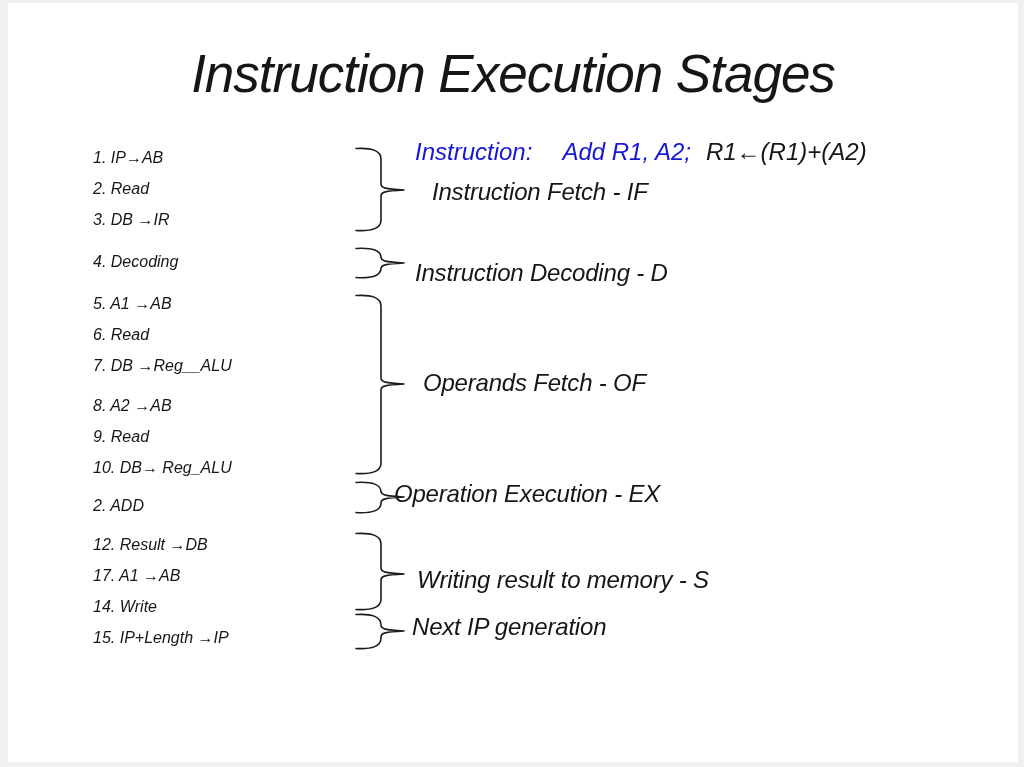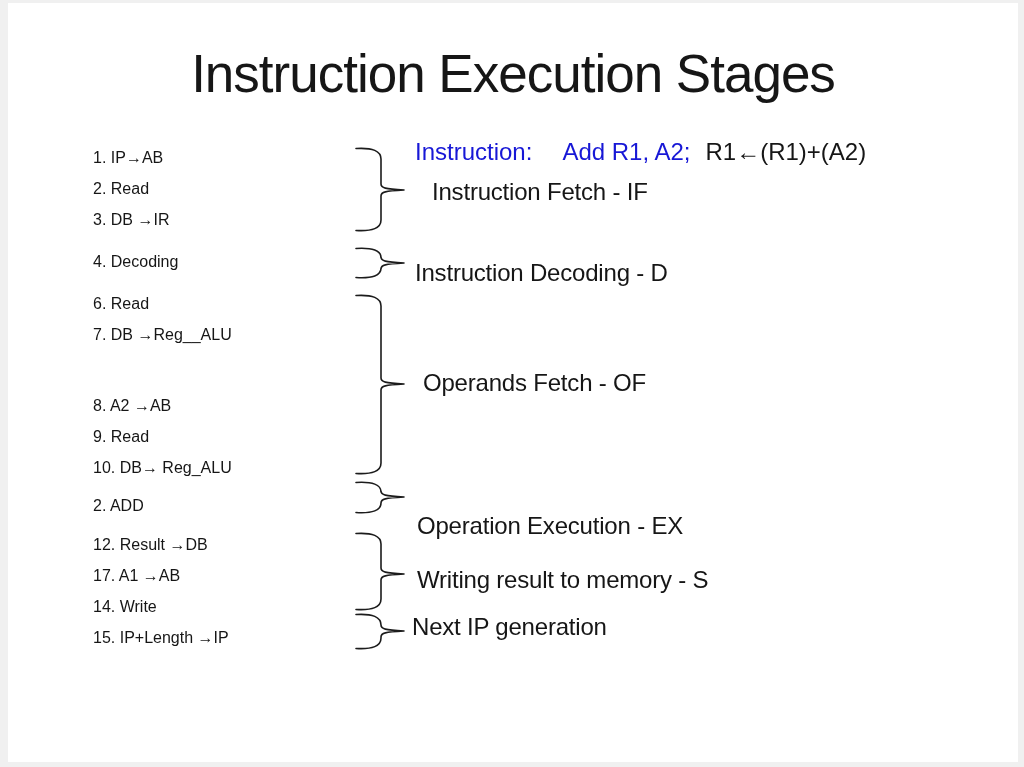--- a/index.html
+++ b/index.html
@@ -7,20 +7,21 @@
   body {
     background: #f0f0f0;
     font-family: "Liberation Sans", sans-serif;
     color: #161616;
   }
   .slide {
     position: absolute;
     left: 8px; top: 3px;
     width: 1010px; height: 759px;
     background: #ffffff;
+    font-style: italic;
   }
   .title {
     position: absolute;
     left: 0; top: 40px;
     width: 100%;
     text-align: center;
     font-size: 53px;
     letter-spacing: -1px;
     line-height: 62px;
     color: #161616;
@@ -53,21 +54,21 @@
     position: absolute;
     font-size: 24px;
     line-height: 28px;
     letter-spacing: -0.2px;
     white-space: nowrap;
     color: #161616;
   }
   .s0 { left: 424px; top: 175px; }
   .s1 { left: 407px; top: 256px; }
   .s2 { left: 415px; top: 366px; }
-  .s3 { left: 409px; top: 477px; margin-top: 32px; }
+  .s3 { left: 386px; top: 477px; }
   .s4 { left: 409px; top: 563px; }
   .s5 { left: 404px; top: 610px; }
   .braces-svg {
     position: absolute;
     left: 0; top: 0;
     width: 1010px; height: 759px;
     pointer-events: none;
   }
 </style>
 </head>
@@ -85,20 +86,21 @@
     <div>1. IP→AB</div>
     <div>2. Read</div>
     <div>3. DB →IR</div>
   </div>
 
   <div class="steps-group g2">
     <div>4. Decoding</div>
   </div>
 
   <div class="steps-group g3">
+    <div>5. A1 →AB</div>
     <div>6. Read</div>
     <div>7. DB →Reg__ALU</div>
   </div>
 
   <div class="steps-group g4">
     <div>8. A2 →AB</div>
     <div>9. Read</div>
     <div>10. DB→ Reg_ALU</div>
   </div>
 

